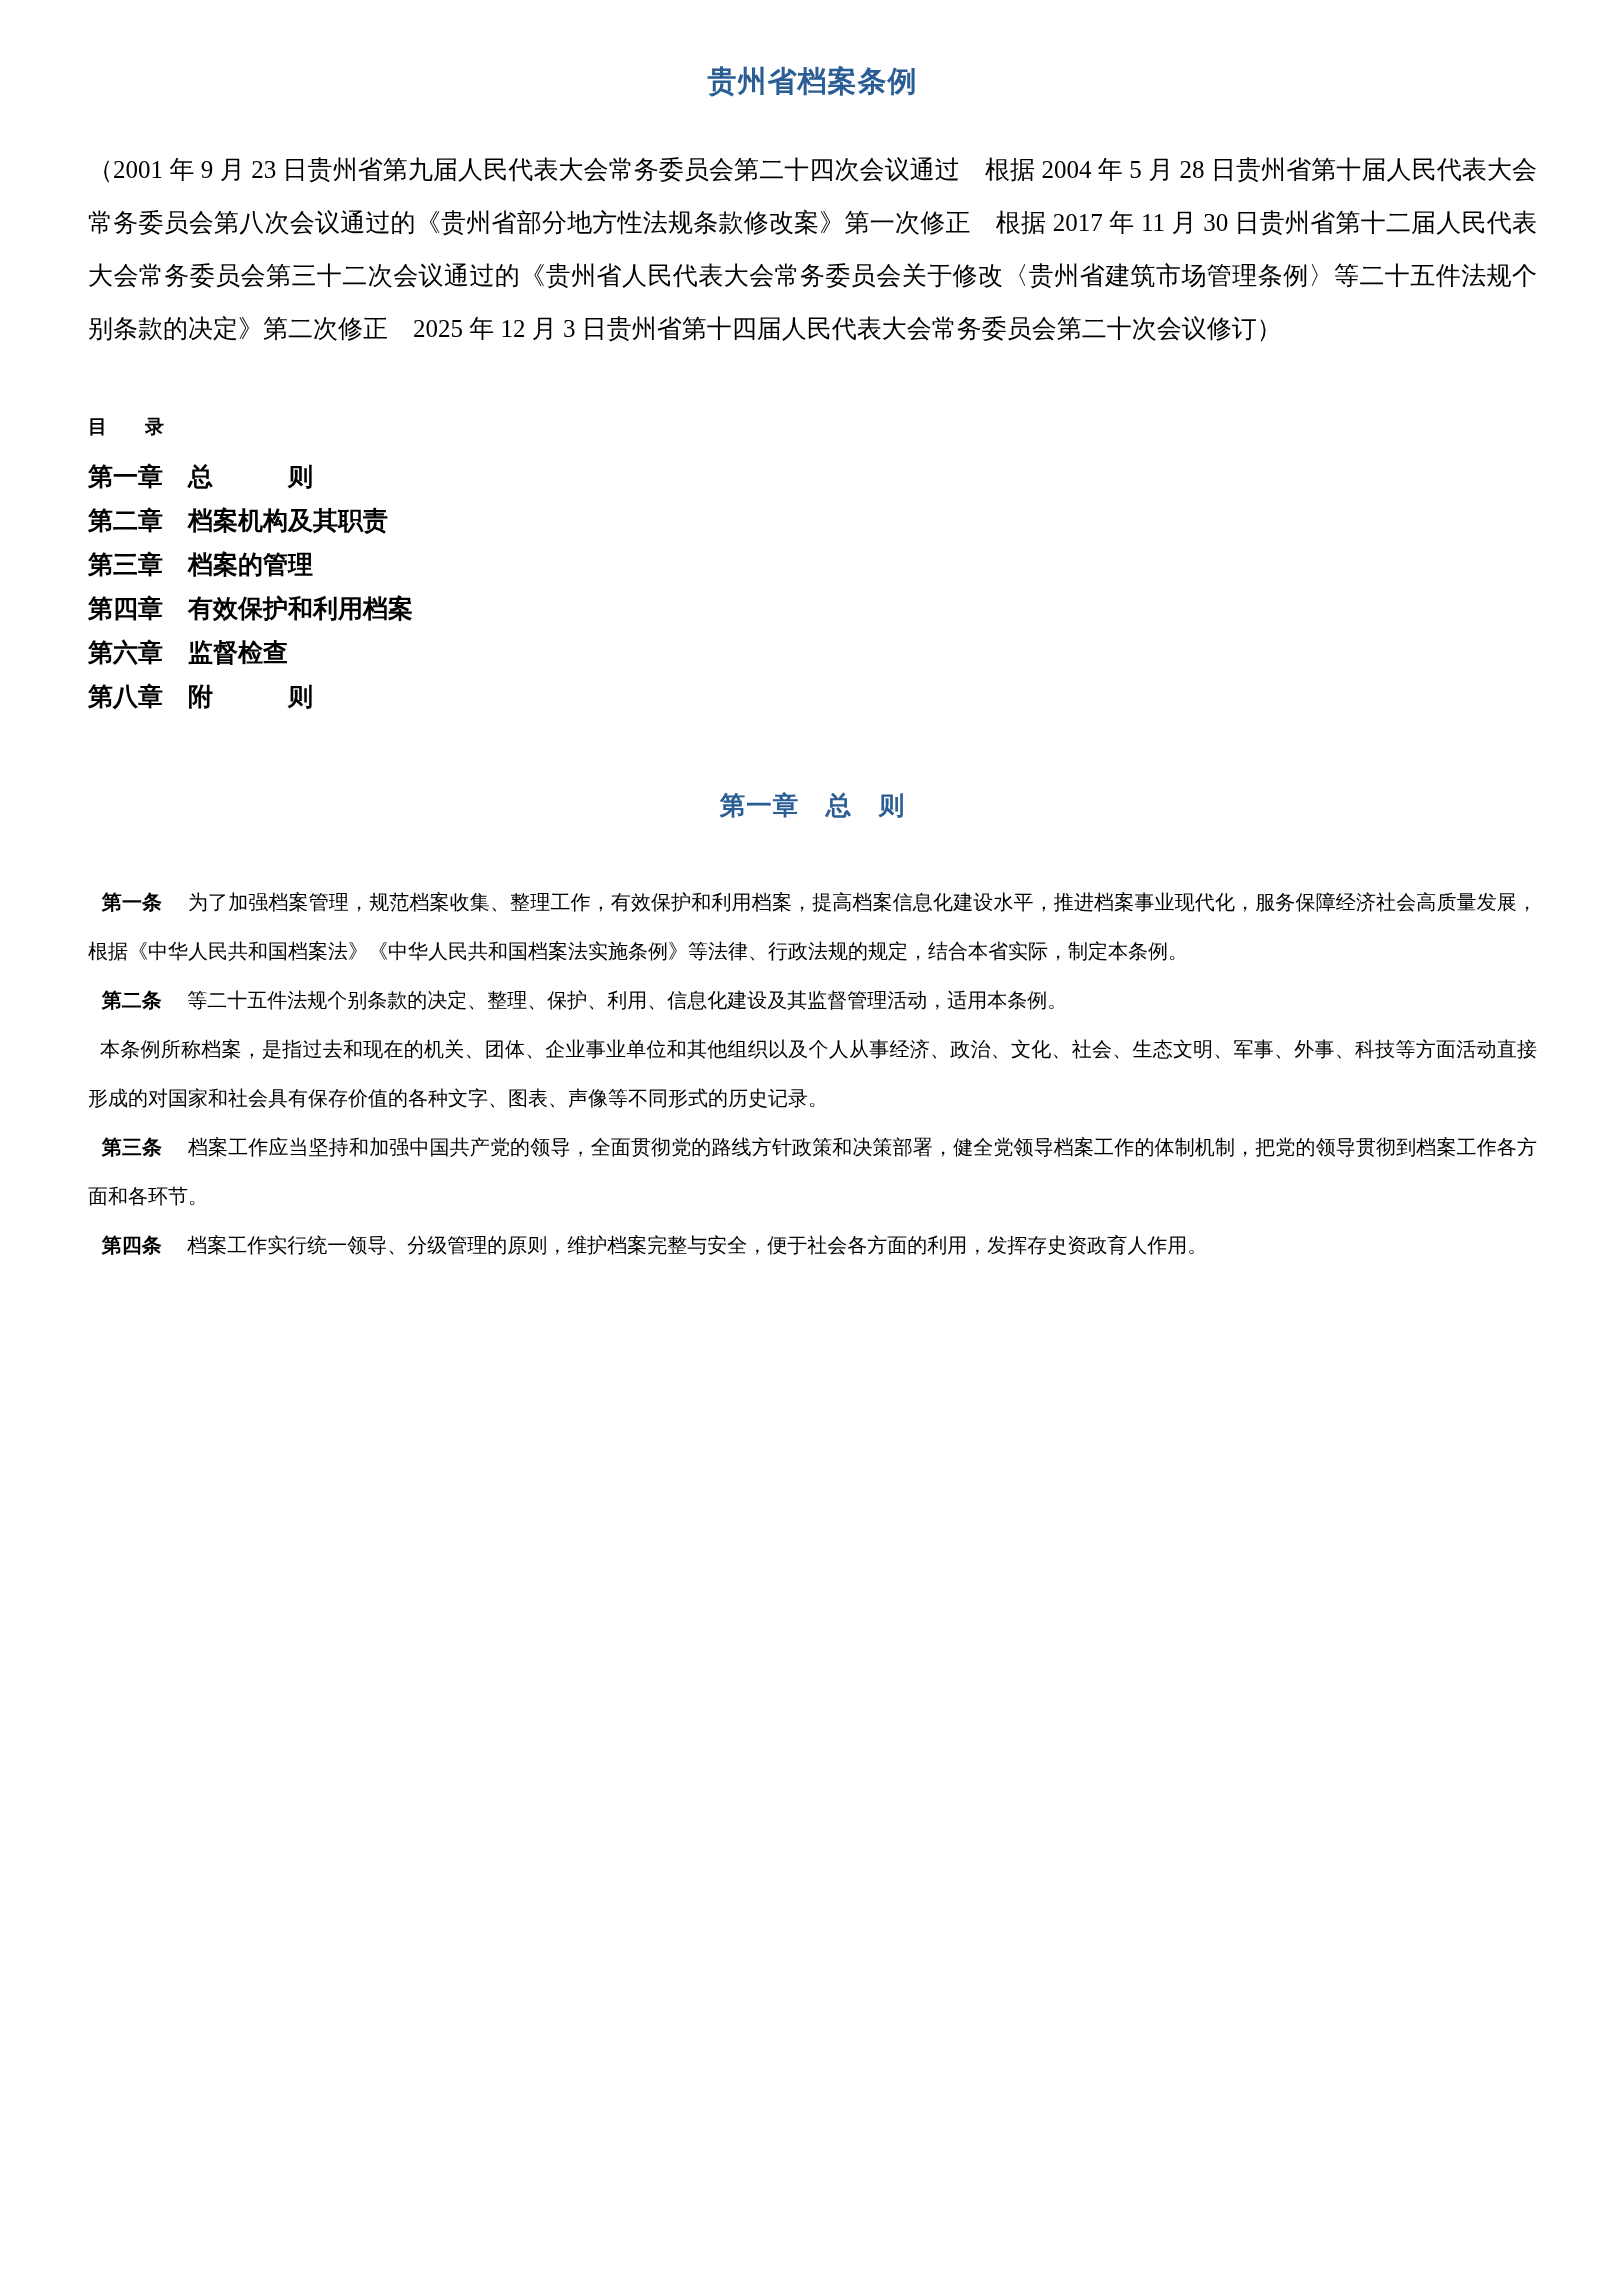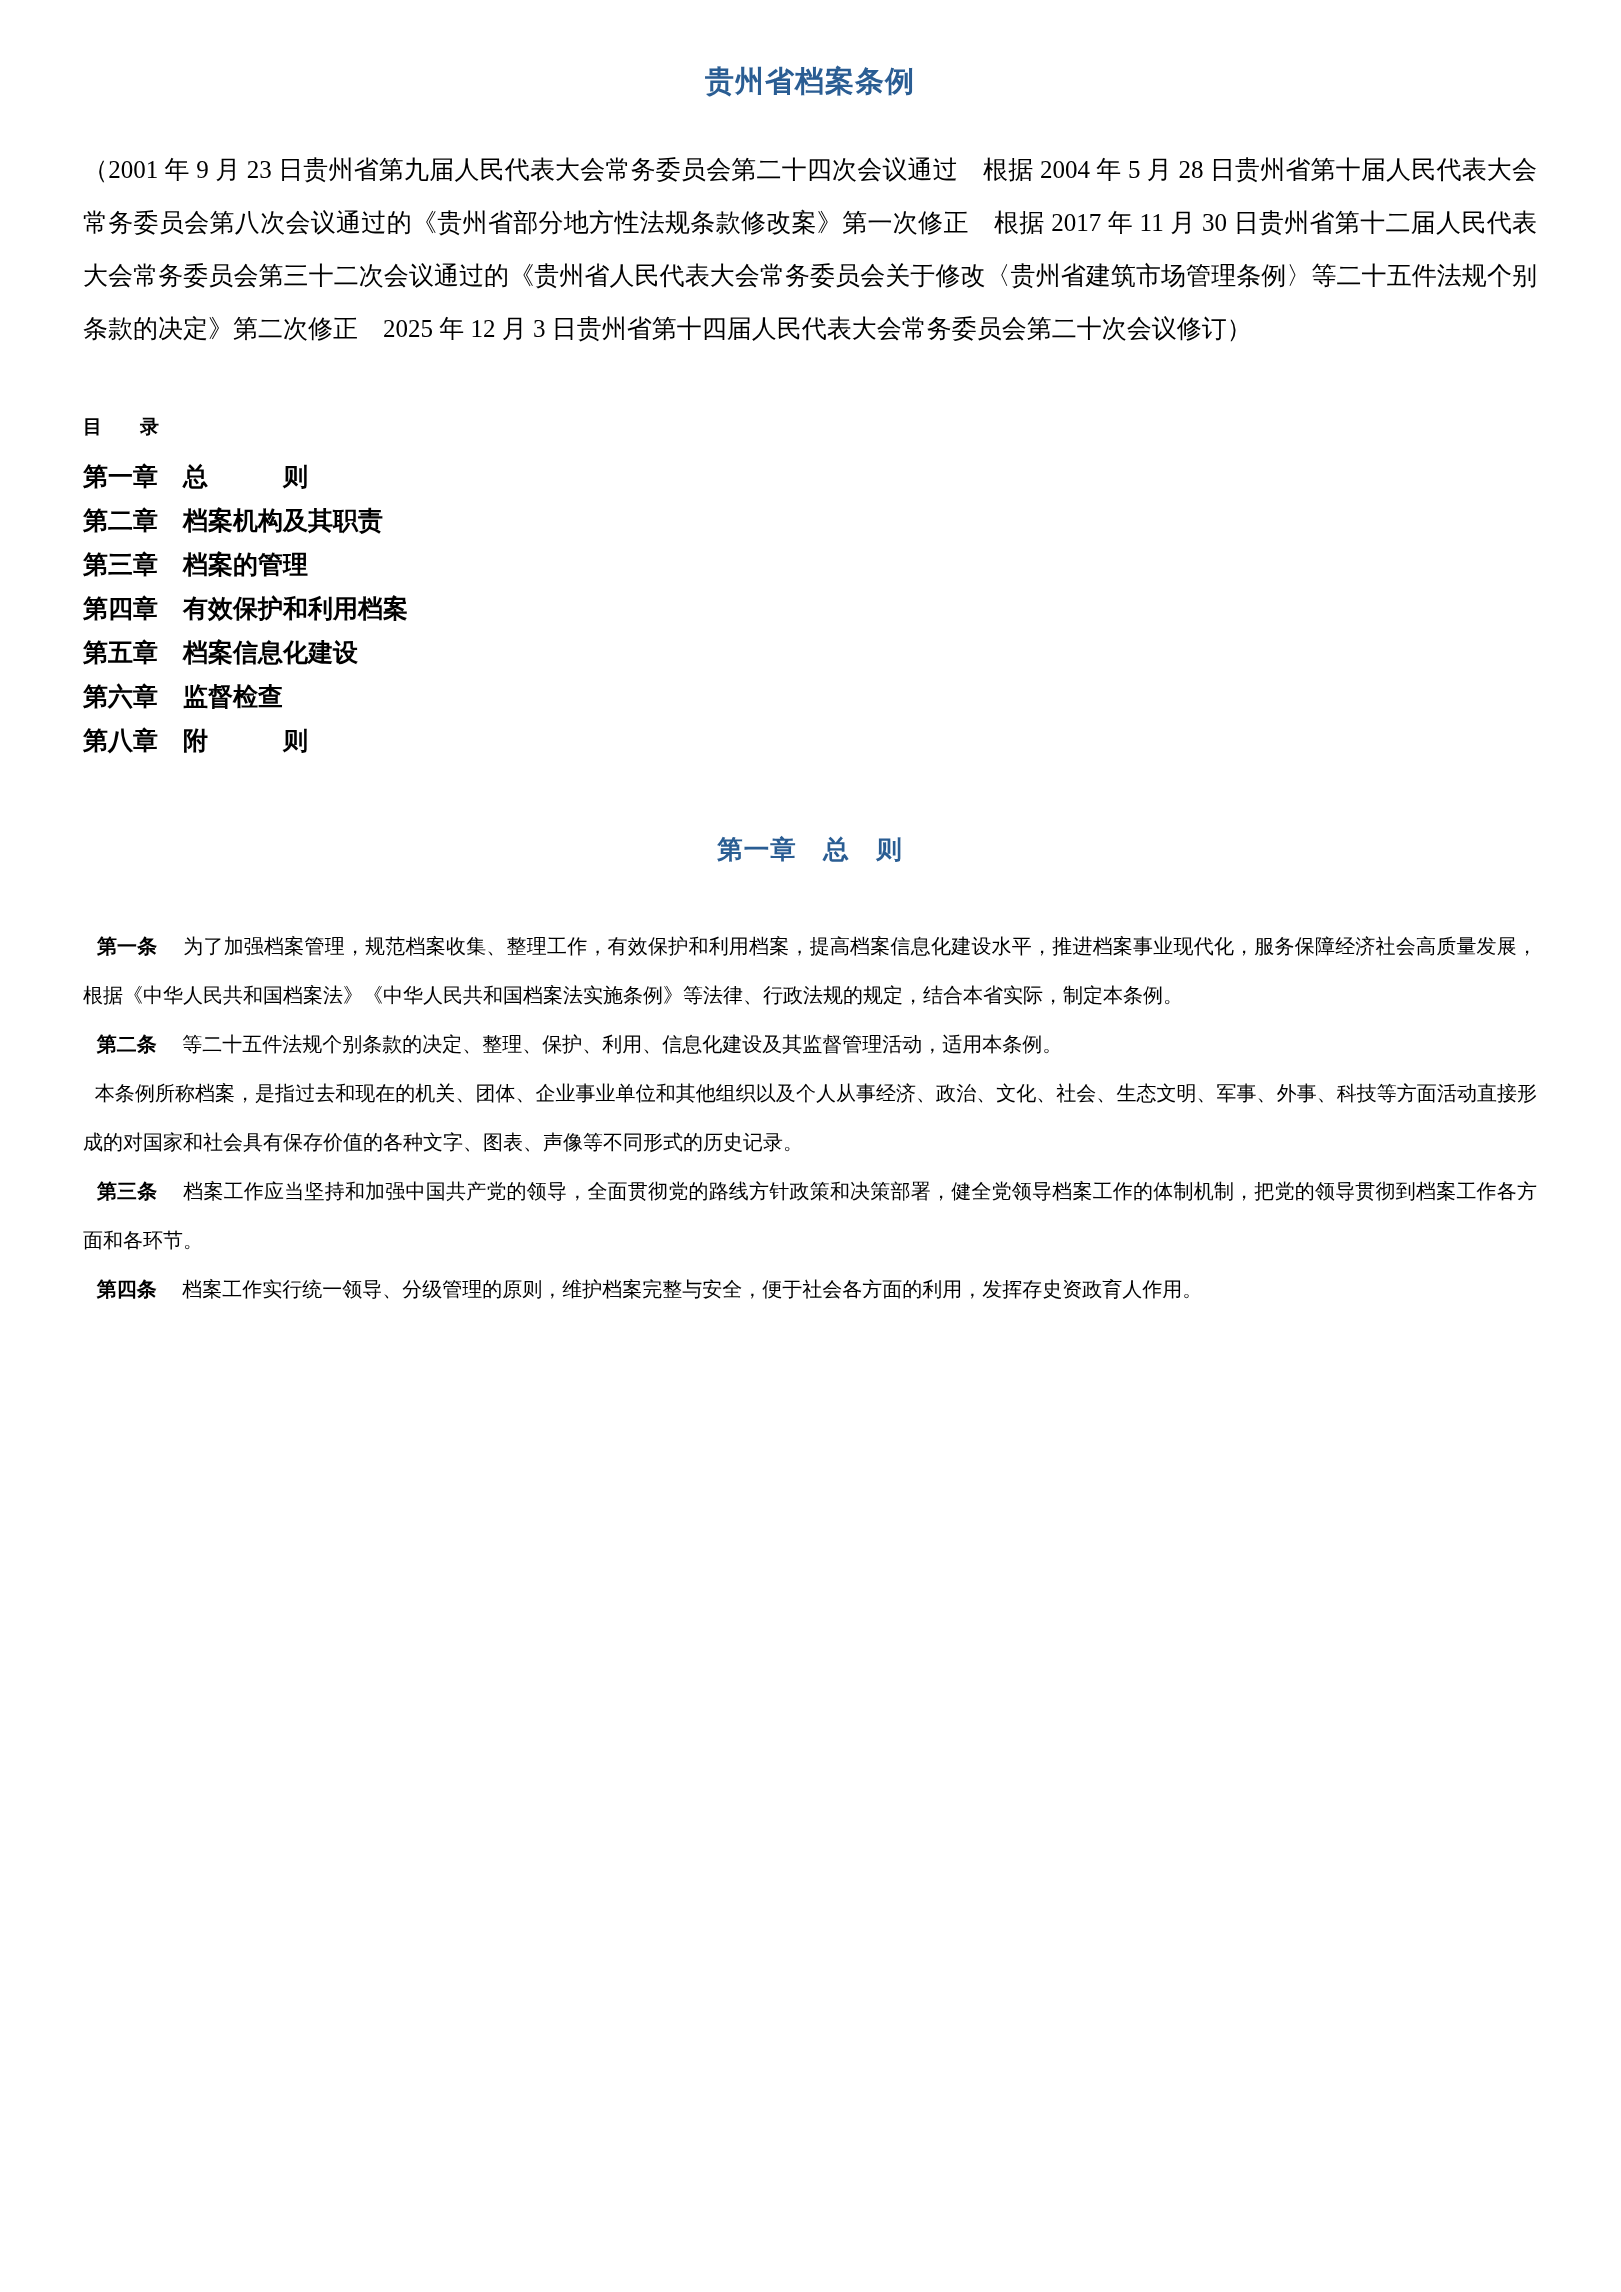--- a/index.html
+++ b/index.html
@@ -14,22 +14,21 @@
   .page {
     position: relative;
     width: 1621px;
     min-height: 2293px;
     margin: 0 auto;
     background: #ffffff;
     box-sizing: border-box;
     padding: 0;
   }
   .content {
-    padding: 61px 84px 0 64px;
-    margin-left: 19px;
+    padding: 61px 84px 0 88px;
   }
 
   
   .doc-title {
     text-align: center;
     color: #2a5d93;
     font-family: "DejaVu Sans", "Liberation Sans", sans-serif;
     font-weight: bold;
     font-size: 29px;
     letter-spacing: 1px;
@@ -130,21 +129,20 @@
       <p>（2001 年 9 月 23 日贵州省第九届人民代表大会常务委员会第二十四次会议通过　根据 2004 年 5 月 28 日贵州省第十届人民代表大会常务委员会第八次会议通过的《贵州省部分地方性法规条款修改案》第一次修正　根据 2017 年 11 月 30 日贵州省第十二届人民代表大会常务委员会第三十二次会议通过的《贵州省人民代表大会常务委员会关于修改〈贵州省建筑市场管理条例〉等二十五件法规个别条款的决定》第二次修正　2025 年 12 月 3 日贵州省第十四届人民代表大会常务委员会第二十次会议修订）</p>
     </div>
 
     <div class="toc">
       <div class="toc-heading">目　　录</div>
       <ul class="toc-list">
         <li class="toc-item">第一章　总　　　则</li>
         <li class="toc-item">第二章　档案机构及其职责</li>
         <li class="toc-item">第三章　档案的管理</li>
         <li class="toc-item">第四章　有效保护和利用档案</li>
-        <li class="toc-item">第五章　档案信息化建设</li>
         <li class="toc-item">第六章　监督检查</li>
         <li class="toc-item">第八章　附　　　则</li>
       </ul>
     </div>
 
     <h2 class="chapter-heading">第一章　总　则</h2>
 
     <div class="articles">
 
       <p class="article">

